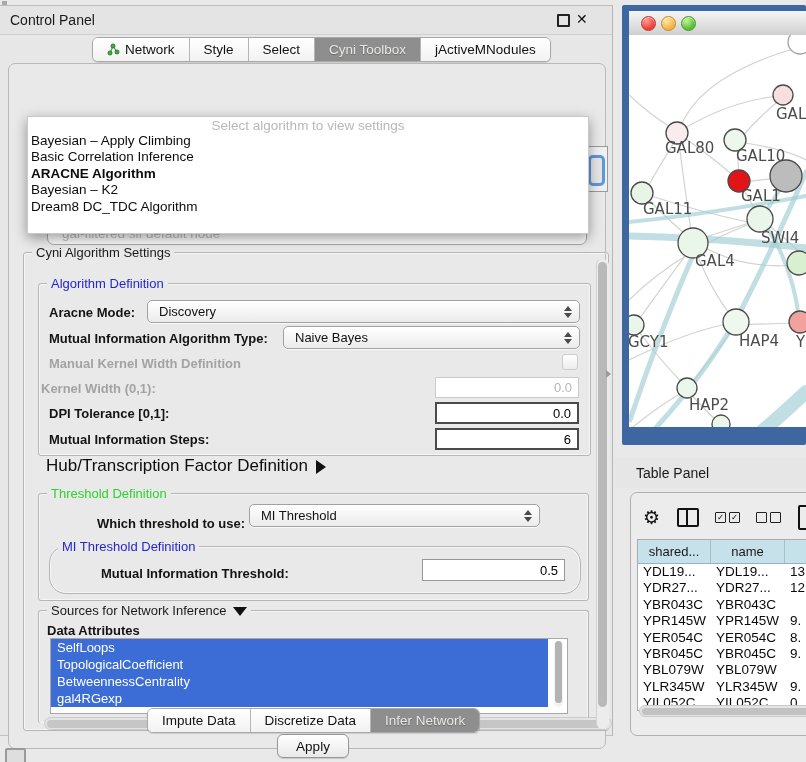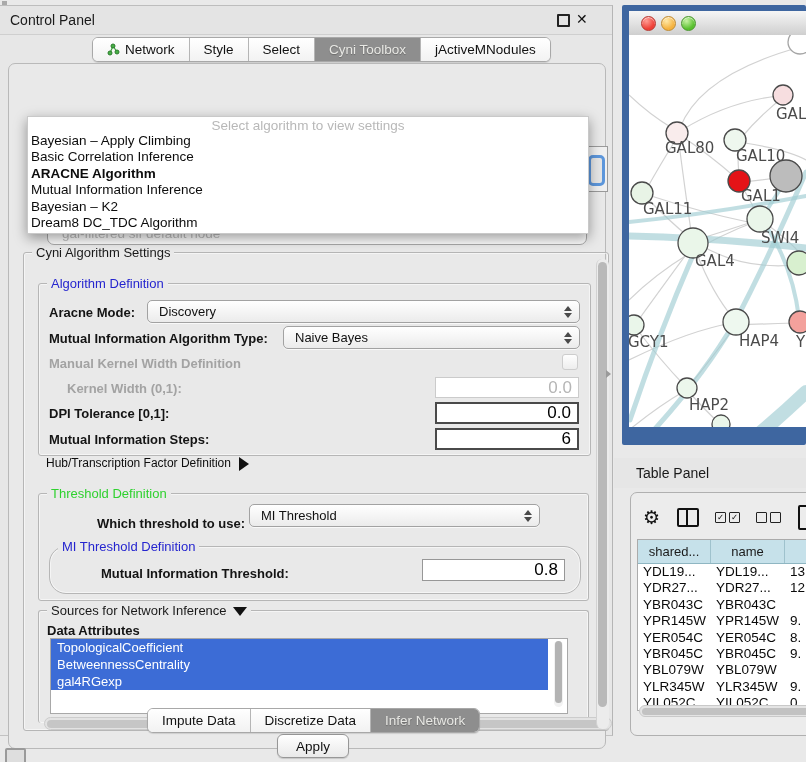--- a/index.html
+++ b/index.html
@@ -39,21 +39,21 @@
   .legend.green{color:#2fd12f;}
   .settings{left:14px;top:188px;width:584px;height:477px;}
   .lbl{font-size:13px;font-weight:bold;color:#141414;white-space:nowrap;}
   .lbl.dis{color:#a3a3a3;}
   
   .combo{background:linear-gradient(#ffffff,#ebebeb);border:1px solid #a2a2a2;border-radius:5px;display:flex;align-items:center;font-size:13px;color:#111;padding-left:11px;box-sizing:border-box;box-shadow:0 1px 0 rgba(255,255,255,.7);}
   .stepper{position:absolute;right:7px;top:50%;transform:translateY(-50%);width:8px;height:12px;}
   .stepper:before{content:"";position:absolute;left:0;top:0;border-left:4px solid transparent;border-right:4px solid transparent;border-bottom:5px solid #4a4a4a;}
   .stepper:after{content:"";position:absolute;left:0;bottom:0;border-left:4px solid transparent;border-right:4px solid transparent;border-top:5px solid #4a4a4a;}
   
-  .tf{background:#fff;font-size:17px;text-align:right;padding-right:6px;box-sizing:border-box;display:flex;align-items:center;justify-content:flex-end;}
+  .tf{background:#fff;font-size:13px;text-align:right;padding-right:6px;box-sizing:border-box;display:flex;align-items:center;justify-content:flex-end;}
   .tf.strong{border:2px solid #4a4a4a;color:#000;}
   .tf.mid{border:1.5px solid #979797;color:#000;}
   .tf.dis{border:1px solid #cbcbcb;color:#b5b5b5;}
   .checkbox{width:14px;height:14px;border:1px solid #cdcdcd;border-radius:3px;background:linear-gradient(#fefefe,#ededed);}
   .arrow-right{display:inline-block;width:0;height:0;border-top:7px solid transparent;border-bottom:7px solid transparent;border-left:10px solid #111;margin-left:8px;vertical-align:middle;}
   .arrow-down{display:inline-block;width:0;height:0;border-left:7px solid transparent;border-right:7px solid transparent;border-top:9px solid #111;margin-left:6px;vertical-align:-1px;}
   
   .attr-list{left:26px;top:385px;width:516px;height:74px;background:#fff;border:1px solid #a8a8a8;overflow:hidden;}
   .attr-item{height:17px;line-height:17px;background:#3c6cd6;color:#fff;font-size:13px;padding-left:6px;width:497px;box-sizing:border-box;}
   .list-vscroll{position:absolute;right:4px;top:2px;width:9px;height:66px;background:#f2f2f2;border-radius:5px;}
@@ -137,21 +137,20 @@
       <span class="frag-focus"></span>
     </div>
     <div class="abs combo-sliver">gal-filtered sif default node</div>
 
     <div class="abs overlay">
       <span class="ph">Select algorithm to view settings</span>
       <div id="algo-items">
           <div class="algo-item">Bayesian – Apply Climbing</div>
           <div class="algo-item">Basic Correlation Inference</div>
           <div class="algo-item bold">ARACNE Algorithm</div>
-          <div class="algo-item">Mutual Information Inference</div>
           <div class="algo-item">Bayesian – K2</div>
           <div class="algo-item">Dream8 DC_TDC Algorithm</div>
         </div>
     </div>
 
     <div class="abs fs settings">
       <span class="legend">Cyni Algorithm Settings</span>
 
       <div class="abs fs" style="left:14px;top:30px;width:551px;height:171px;">
         <span class="legend blue">Algorithm Definition</span>
@@ -164,58 +163,59 @@
 
         <span class="abs lbl" style="left:10px;top:47px;">Mutual Information Algorithm Type:</span>
         <div class="abs combo" style="left:244px;top:42px;width:297px;height:23px;">
           <span>Naive Bayes</span>
           <span class="stepper"></span>
         </div>
 
         <span class="abs lbl dis" style="left:10px;top:72px;">Manual Kernel Width Definition</span>
         <span class="abs checkbox" style="left:523px;top:70px;"></span>
 
-        <span class="abs lbl dis" style="left:28px;top:97px;text-align:center;">Kernel Width (0,1):</span>
+        <span class="abs lbl dis" style="left:2px;top:97px;text-align:center;">Kernel Width (0,1):</span>
         <div class="abs tf dis" style="left:396px;top:93px;width:144px;height:21px;">0.0</div>
 
         <span class="abs lbl" style="left:10px;top:122px;">DPI Tolerance [0,1]:</span>
         <div class="abs tf strong" style="left:396px;top:118px;width:144px;height:22px;">0.0</div>
 
         <span class="abs lbl" style="left:10px;top:148px;">Mutual Information Steps:</span>
         <div class="abs tf strong" style="left:396px;top:144px;width:144px;height:22px;">6</div>
       </div>
 
-      <div class="abs" style="left:22px;top:203px;font-size:12px;color:#0d0d0d;">
+      <div class="abs" style="left:22px;top:203px;font-size:17px;color:#0d0d0d;">
         <span>Hub/Transcription Factor Definition</span><span class="arrow-right"></span>
       </div>
 
       <div class="abs fs" style="left:14px;top:240px;width:549px;height:106px;">
         <span class="legend green">Threshold Definition</span>
 
         <span class="abs lbl" style="left:58px;top:22px;">Which threshold to use:</span>
         <div class="abs combo" style="left:210px;top:10px;width:291px;height:23px;">
           <span>MI Threshold</span>
           <span class="stepper"></span>
         </div>
 
         <div class="abs fs" style="left:10px;top:52px;width:530px;height:46px;border-radius:17px;">
           <span class="legend blue">MI Threshold Definition</span>
           <span class="abs lbl" style="left:10px;top:19px;padding-left:41px;">Mutual Information Threshold:</span>
-          <div class="abs tf mid" style="left:372px;top:12px;width:143px;height:22px;">0.8</div>
+          <div class="abs tf mid" style="left:372px;top:12px;width:143px;height:22px;">0.5</div>
         </div>
       </div>
 
       <div class="abs fs" style="left:14px;top:357px;width:549px;height:112px;border-bottom:none;">
         <span class="legend" style="font-weight:normal;">
           <span>Sources for Network Inference</span><span class="arrow-down"></span>
         </span>
         <span class="abs lbl" style="left:8px;top:12px;">Data Attributes</span>
       </div>
       <div class="abs attr-list">
         <div id="attr-items">
+            <div class="attr-item">SelfLoops</div>
             <div class="attr-item">TopologicalCoefficient</div>
             <div class="attr-item">BetweennessCentrality</div>
             <div class="attr-item">gal4RGexp</div>
           </div>
         <span class="list-vscroll">
             <span class="list-vthumb"></span>
           </span>
       </div>
 
       <div class="abs hscroll">

